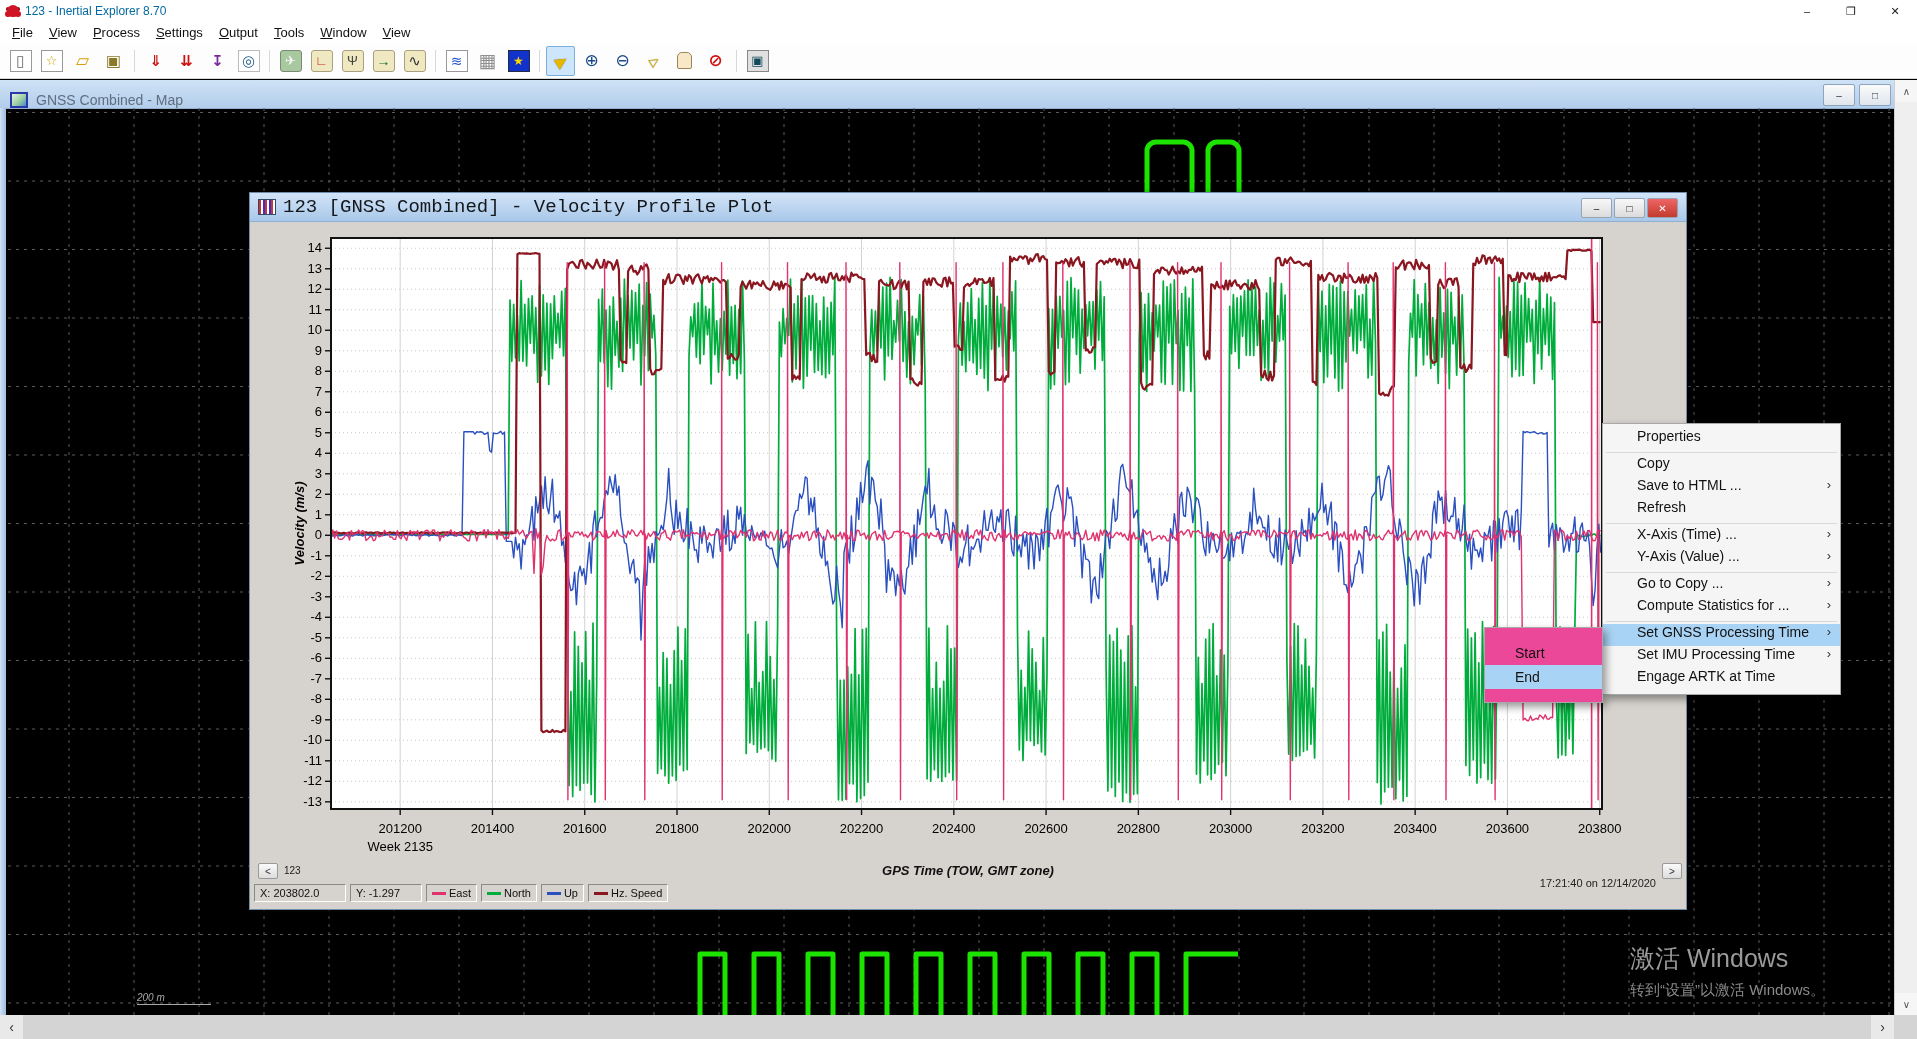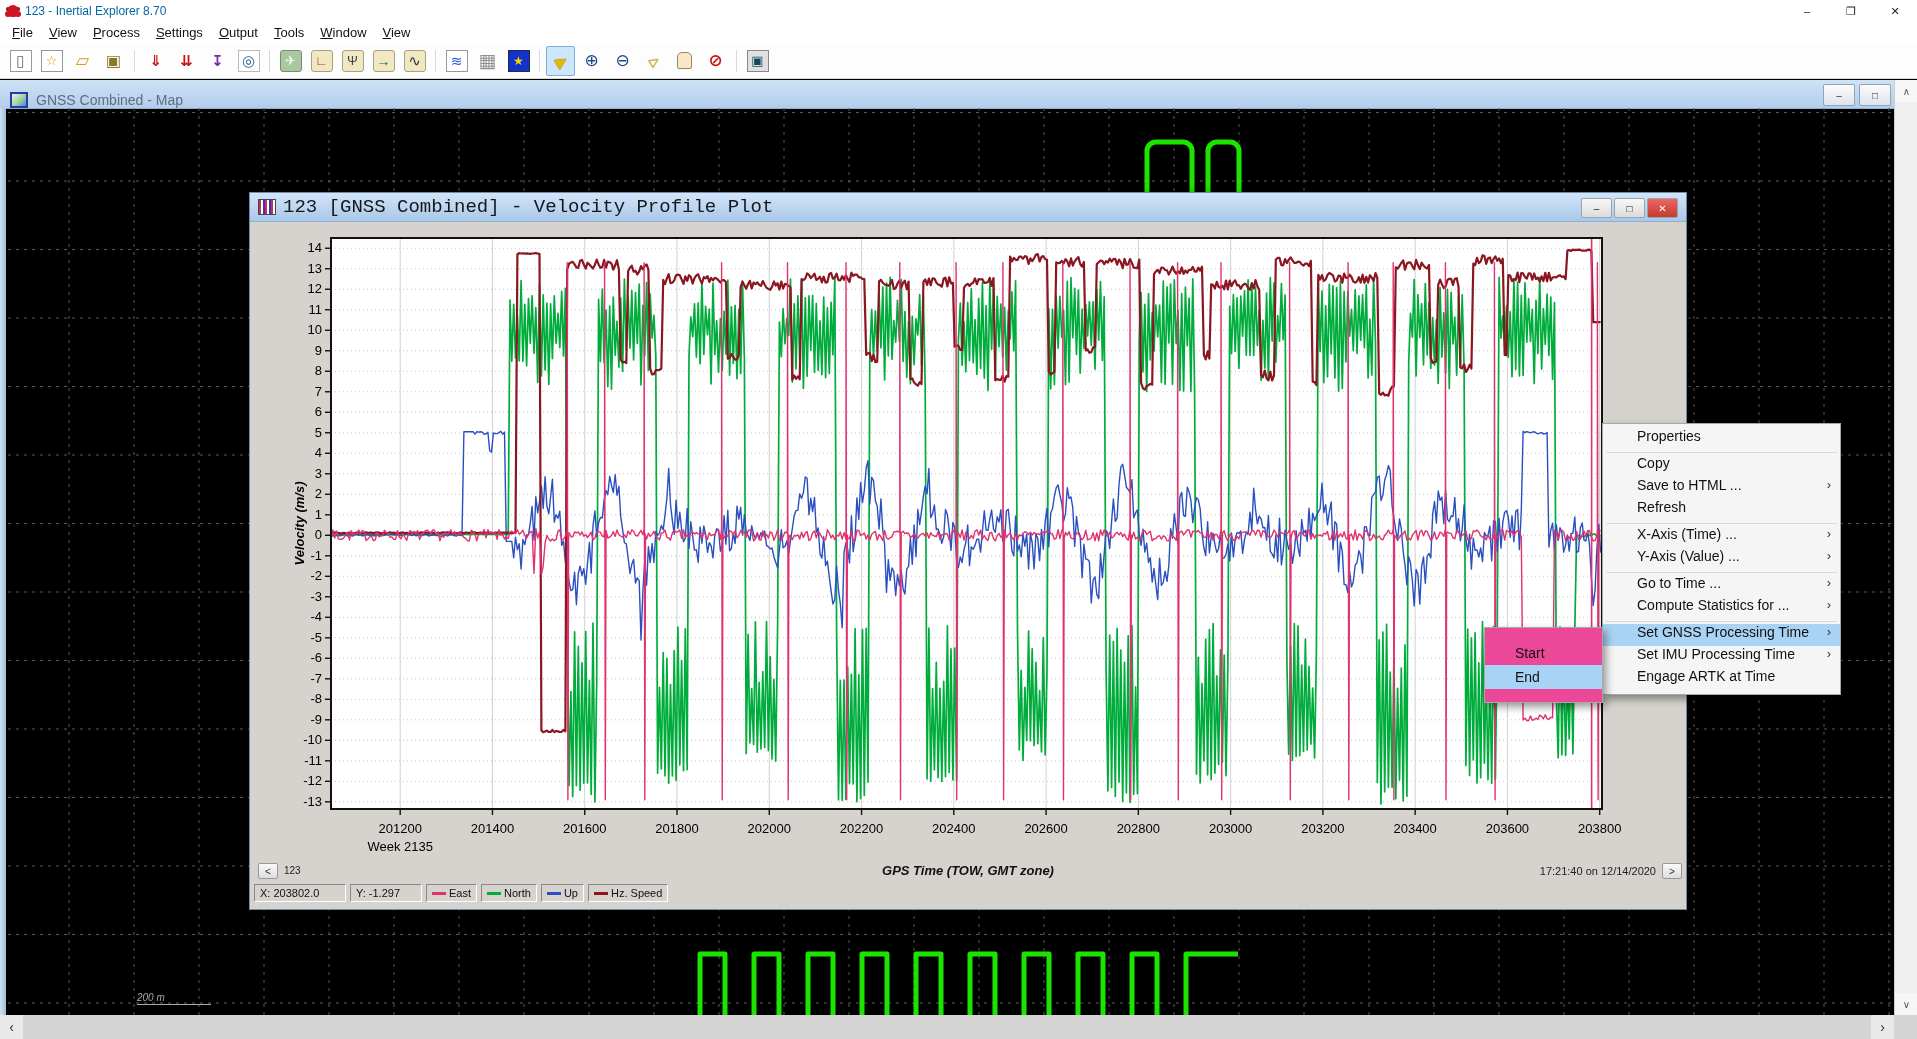--- a/index.html
+++ b/index.html
@@ -79,21 +79,21 @@
     display:flex;align-items:center;justify-content:center;font-size:10px;color:#222;}
   .pw-btn.close{background:linear-gradient(#e66,#c23b2e);color:#fff;font-weight:bold;}
   .plot-body{position:absolute;left:0;top:28px;width:100%;height:690px;}
   #chart-svg{position:absolute;left:40px;top:0;}
   .plot-navrow{position:absolute;left:0;top:642px;width:100%;height:16px;}
   .nav-btn{position:absolute;top:0;width:20px;height:16px;background:linear-gradient(#fafafa,#ddd);border:1px solid #999;
     border-radius:2px;display:flex;align-items:center;justify-content:center;font-size:10px;color:#333;box-sizing:border-box;}
   .nav-prev{left:8px;} .nav-next{right:4px;}
   .nav-dataset{position:absolute;left:34px;top:2px;font-size:10px;color:#222;}
   .nav-xlabel{position:absolute;left:0;width:100%;top:0;text-align:center;font-size:13px;font-weight:bold;font-style:italic;color:#111;}
-  .nav-time{position:absolute;right:30px;top:2px;font-size:11px;color:#222;}
+  .nav-time{position:absolute;right:30px;top:14px;font-size:11px;color:#222;}
   .plot-statusrow{position:absolute;left:4px;right:4px;top:663px;height:18px;display:flex;gap:4px;align-items:stretch;}
   .sbox{border:1px solid;border-color:#8a8a8a #ffffff #ffffff #8a8a8a;font-size:11px;color:#111;
     display:flex;align-items:center;padding:0 5px;white-space:nowrap;box-sizing:border-box;}
   .sbox.grow{flex:1;}
   .leg-swatch{display:inline-block;width:14px;height:3px;margin-right:3px;}
   
   .context-menu{position:absolute;left:1602px;top:423px;width:239px;background:#f5f5f5;border:1px solid #a8a8a8;
     box-shadow:3px 4px 8px rgba(0,0,0,.4);padding:4px 0;box-sizing:border-box;z-index:50;}
   .cm-item{position:relative;height:22px;display:flex;align-items:flex-start;padding-left:34px;font-size:14px;color:#111;}
   .cm-item.hl{background:#a9d3f4;}
@@ -481,21 +481,21 @@
     <div class="cm-item">
         <span>X-Axis (Time) ...</span>
         <span class="cm-arrow">›</span>
       </div>
     <div class="cm-item">
         <span>Y-Axis (Value) ...</span>
         <span class="cm-arrow">›</span>
       </div>
     <div class="cm-sep"></div>
     <div class="cm-item">
-        <span>Go to Time ...</span>
+        <span>Go to Copy ...</span>
         <span class="cm-arrow">›</span>
       </div>
     <div class="cm-item">
         <span>Compute Statistics for ...</span>
         <span class="cm-arrow">›</span>
       </div>
     <div class="cm-sep"></div>
     <div class="cm-item hl">
         <span>Set GNSS Processing Time</span>
         <span class="cm-arrow">›</span>
@@ -511,14 +511,18 @@
 
   <div class="submenu">
     <div class="sm-item">
         <span>Start</span>
       </div>
     <div class="sm-item hl">
         <span>End</span>
       </div>
   </div>
 
+  <div class="watermark">
+    <div class="wm1">激活 Windows</div>
+    <div class="wm2">转到“设置”以激活 Windows。</div>
+  </div>
 
 </div>
 
 </body></html>

